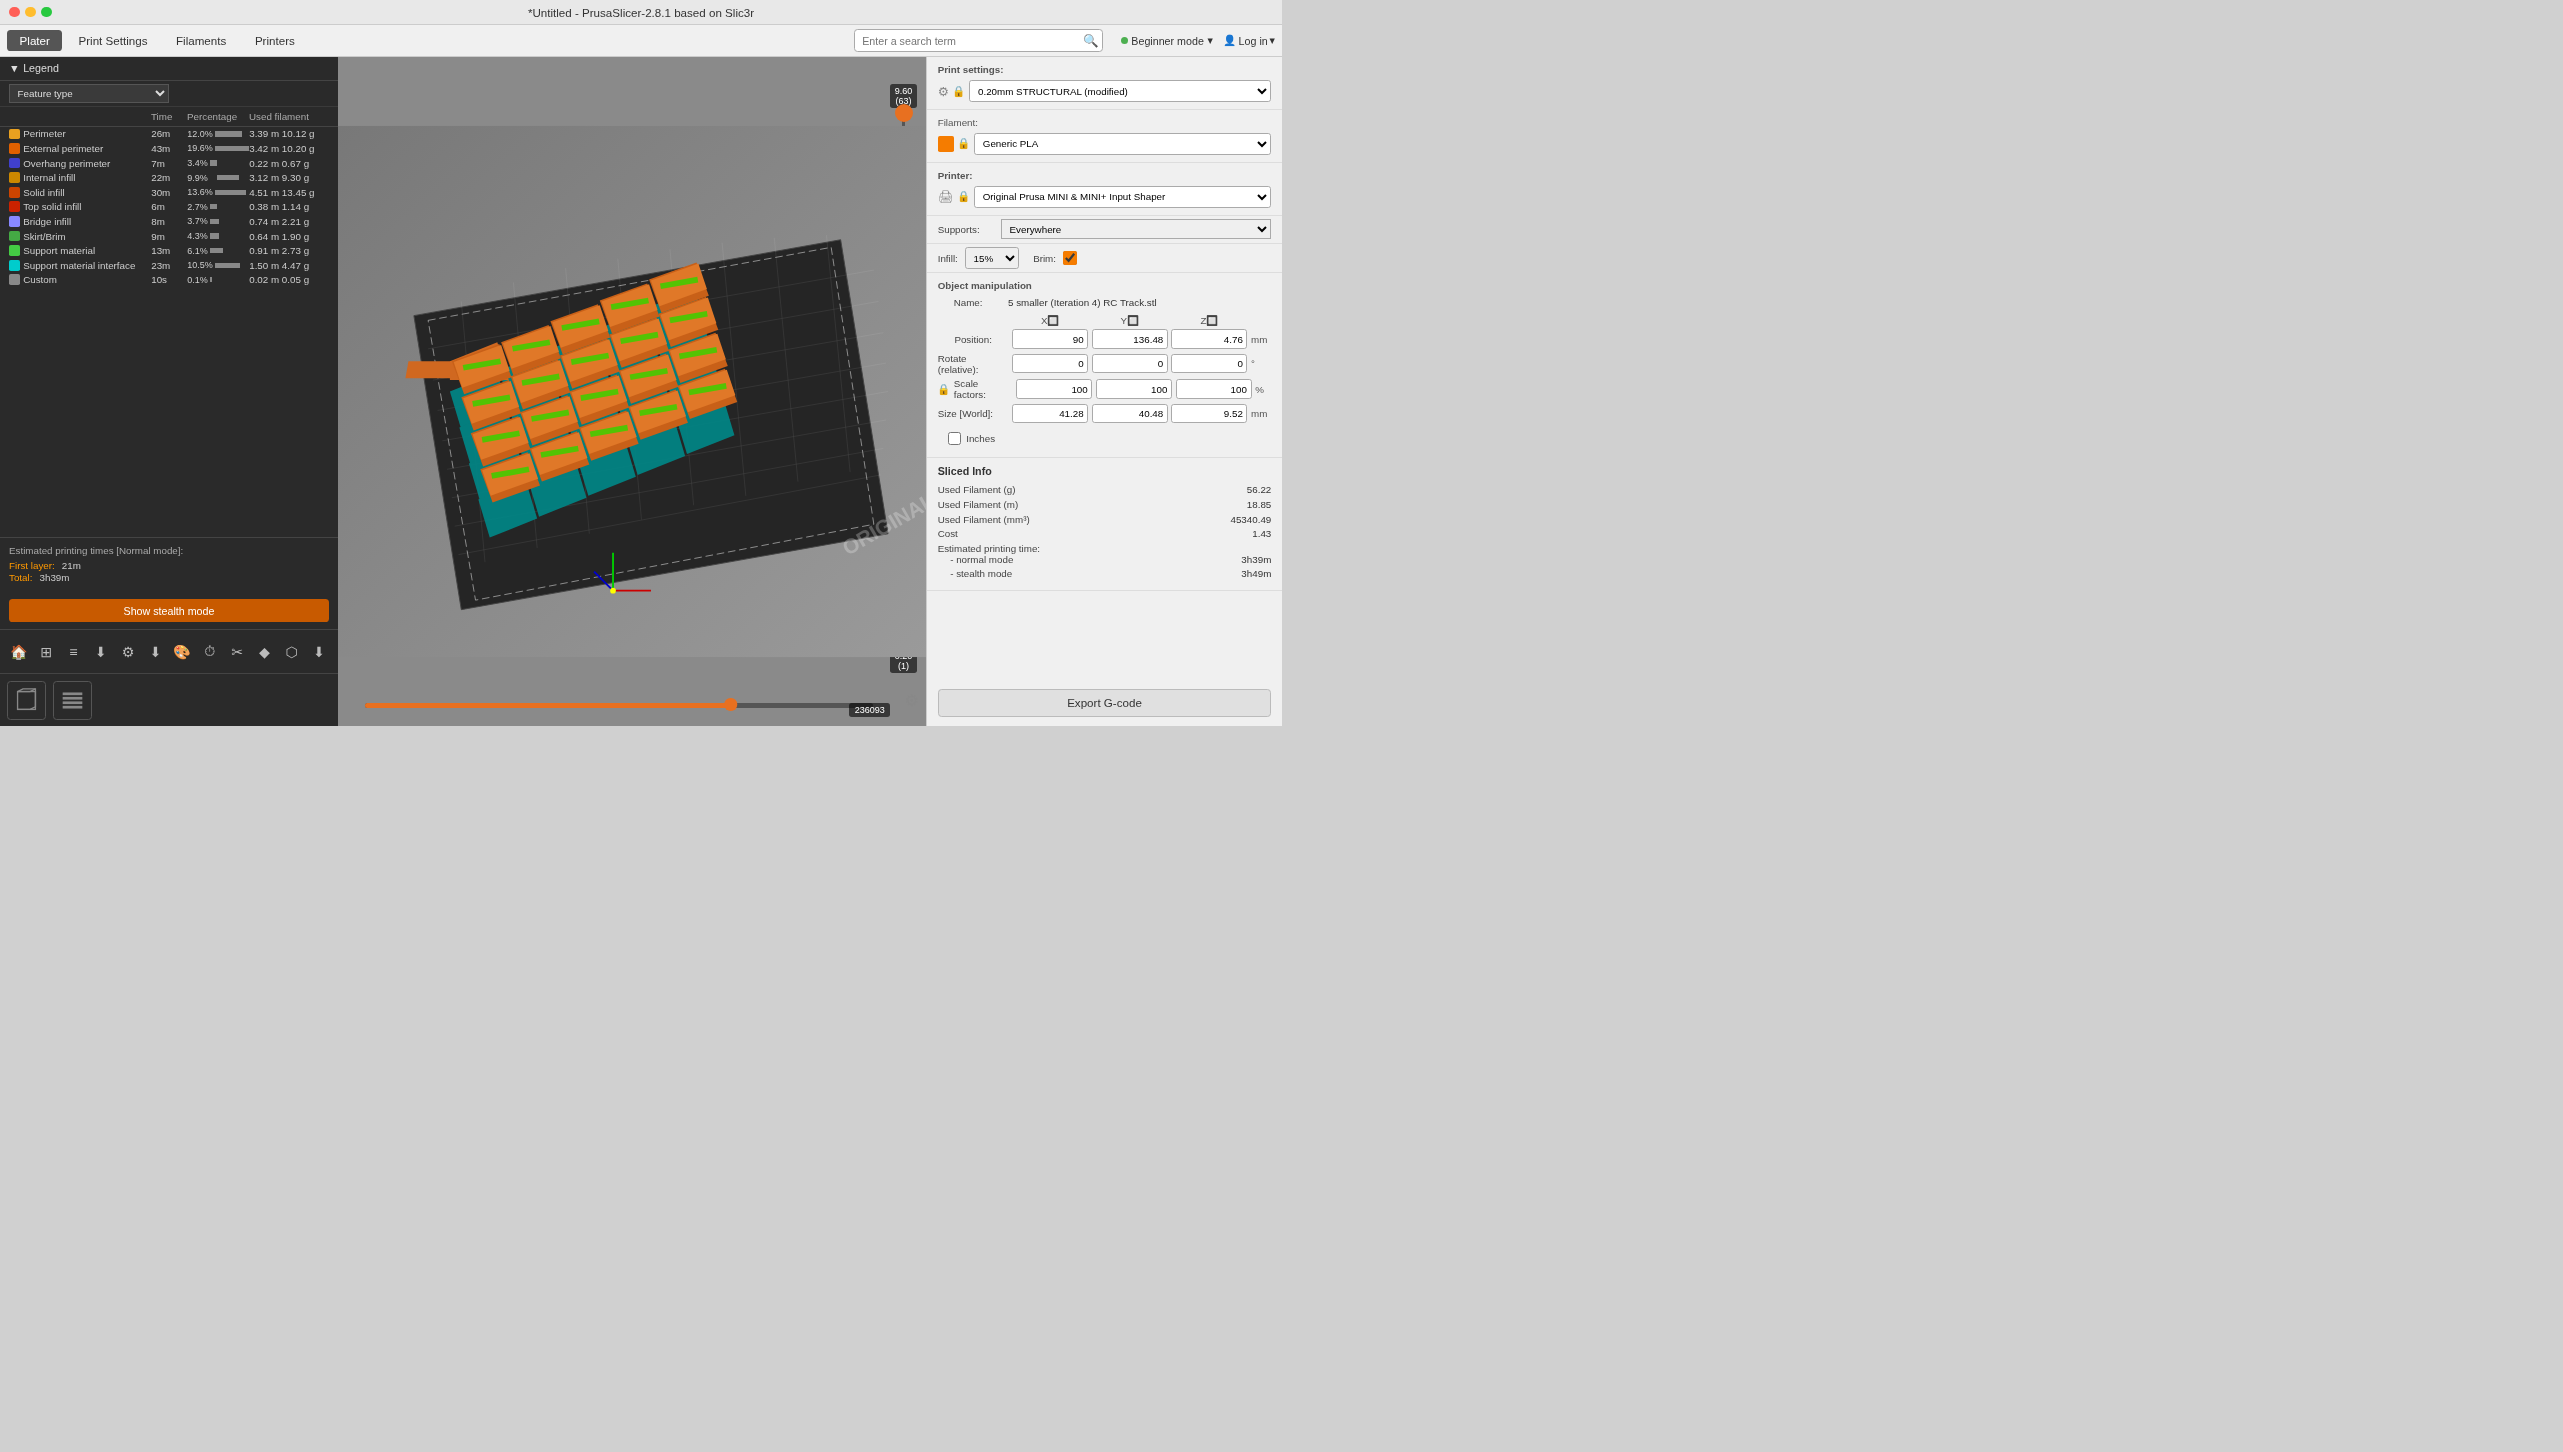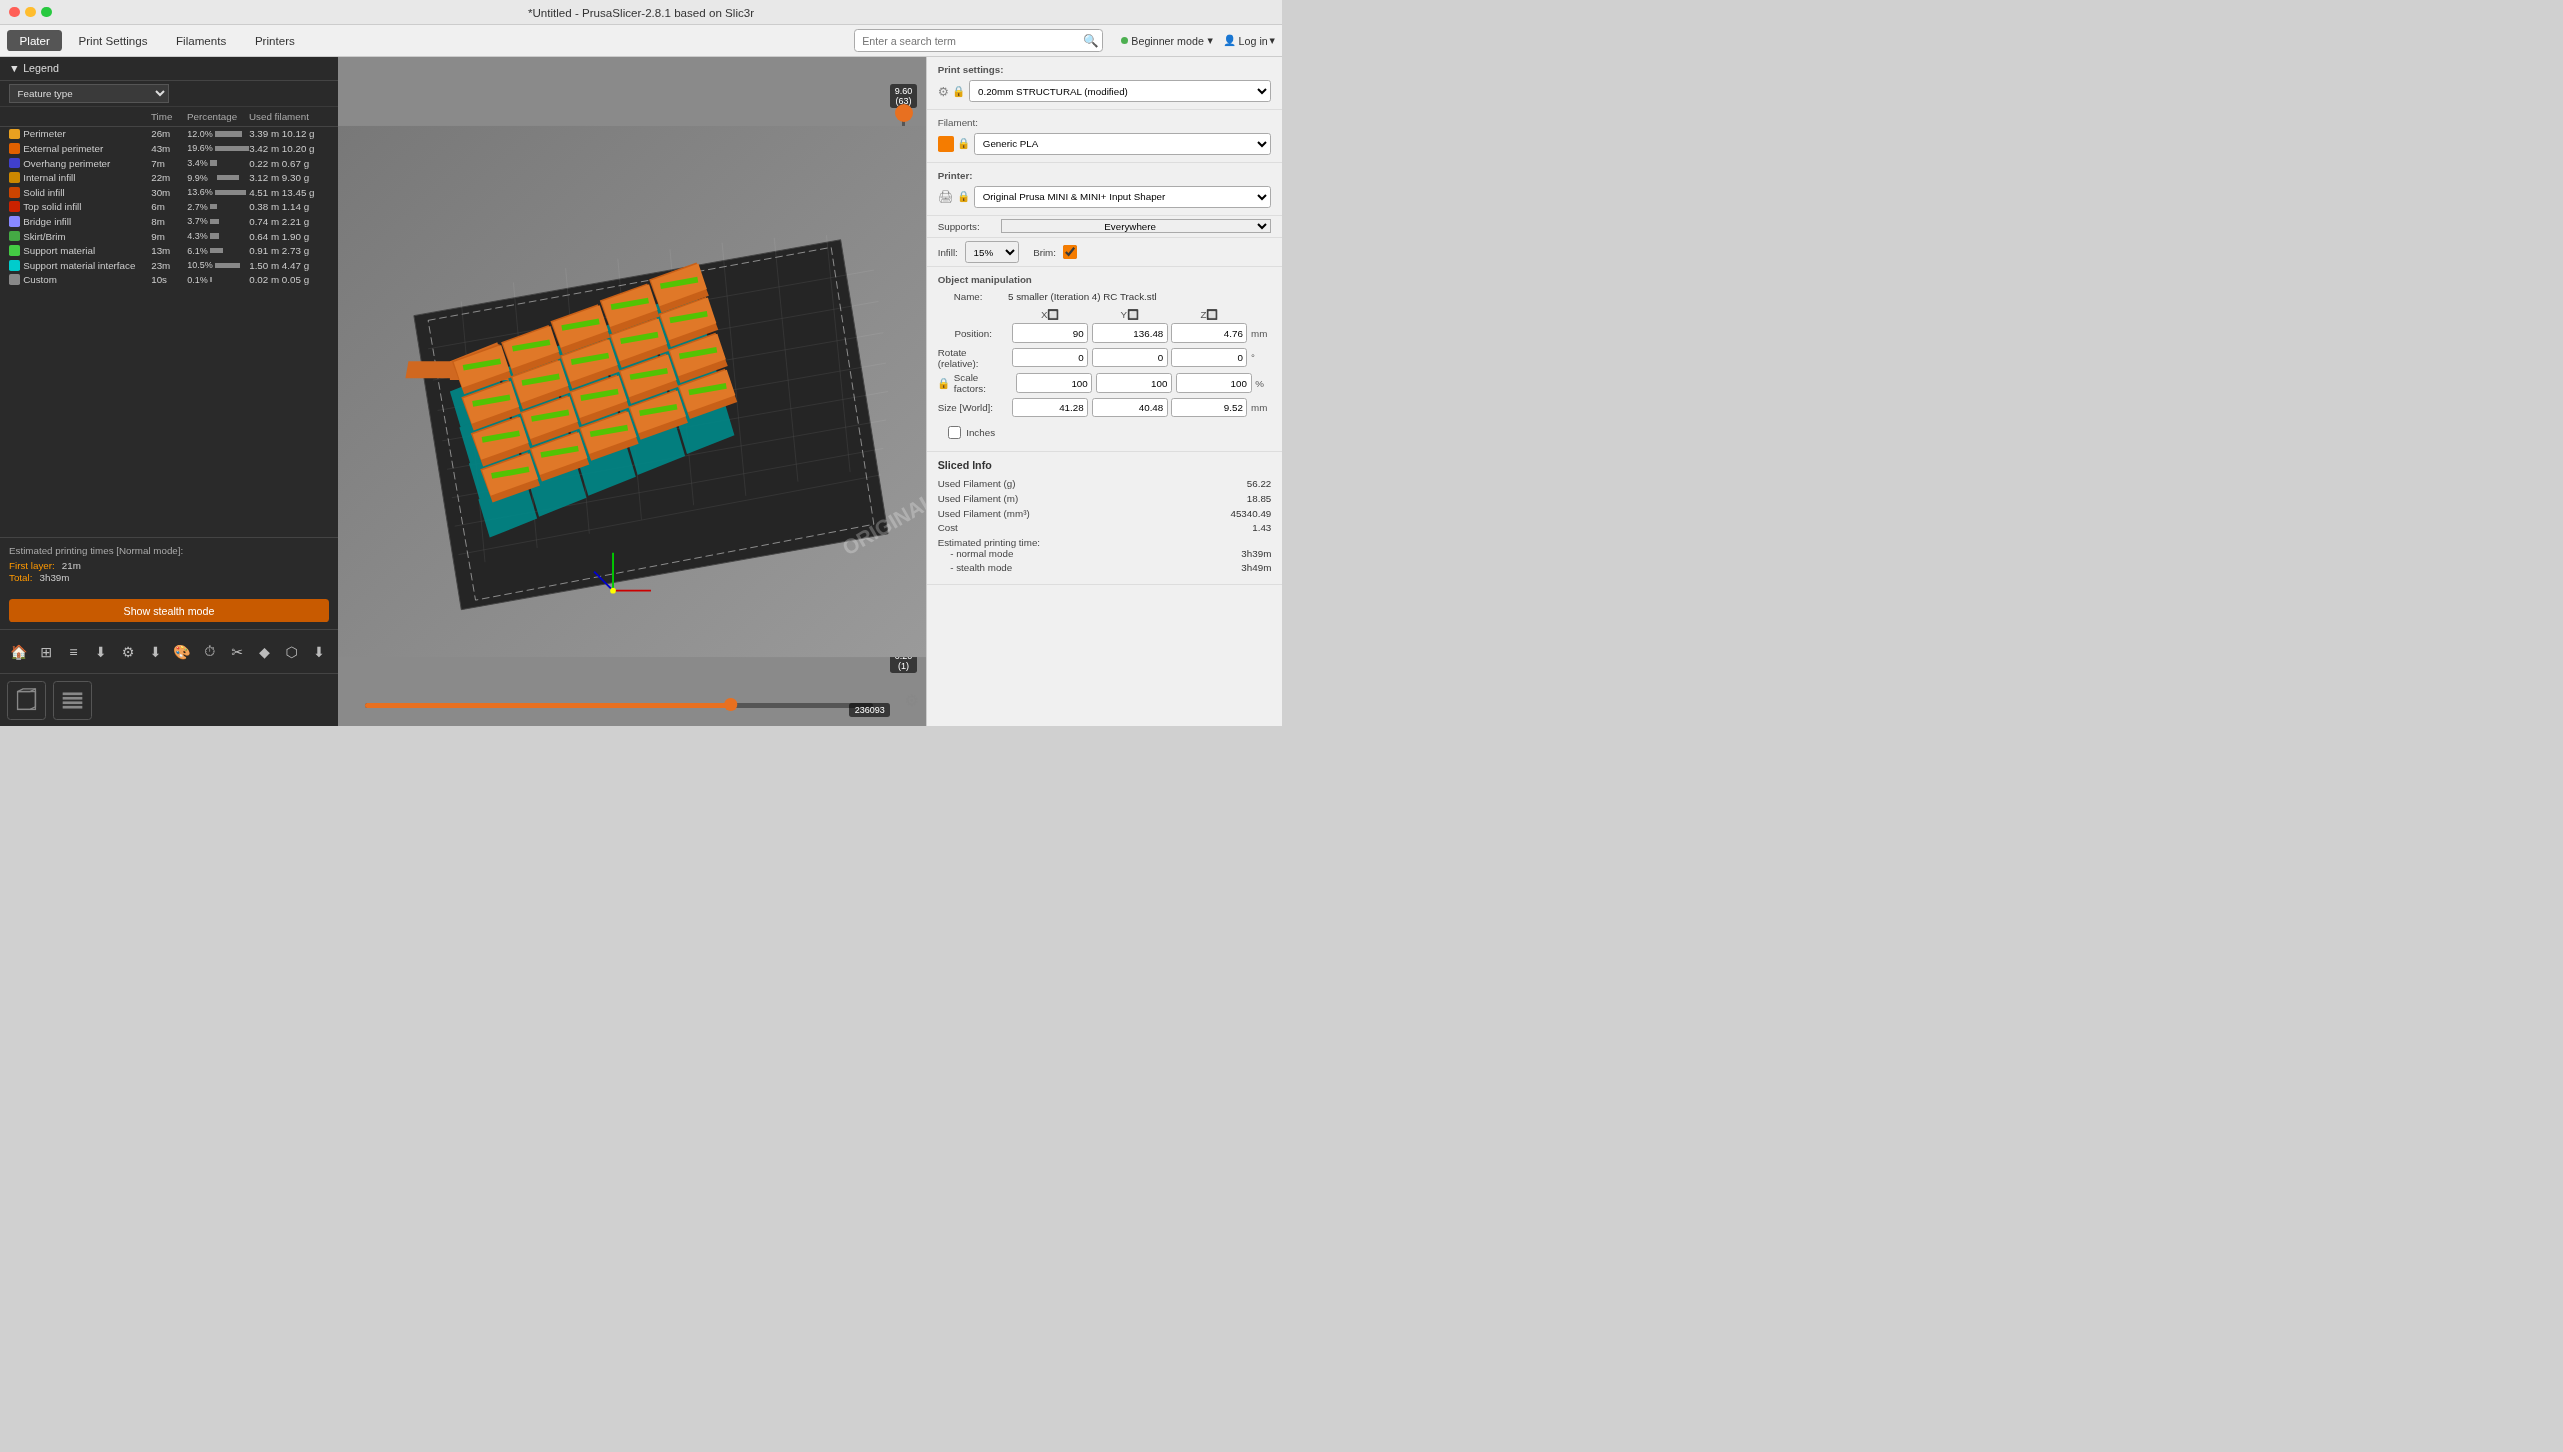--- a/index.html
+++ b/index.html
@@ -92,21 +92,21 @@
     
     .infill-brim-row { display: flex; align-items: center; gap: 7.1px; padding: 3.6px 10.7px; border-bottom: 0.9px solid #ddd; }
     .infill-label { font-size: 9.8px; color: #444; }
     .infill-select { height: 21.4px; border: 0.9px solid #aaa; border-radius: 2.7px; padding: 0 3.6px; font-size: 9.8px; width: 54px; }
     .brim-label { font-size: 9.8px; color: #444; margin-left: 7.1px; }
     .brim-checkbox { width: 14.2px; height: 14.2px; accent-color: #f57c00; }
 
     
     .supports-row { display: flex; align-items: center; gap: 5.3px; padding: 3.6px 10.7px; border-bottom: 0.9px solid #ddd; }
     .supports-label { font-size: 9.8px; color: #444; width: 58px; flex-shrink: 0; }
-    .supports-select { flex: 1; height: 14px; border: 0.9px solid #aaa; border-radius: 0; padding: 0 3.6px; font-size: 9.8px; text-align: center; }
+    .supports-select { flex: 1; height: 20px; border: 0.9px solid #aaa; border-radius: 0; padding: 0 3.6px; font-size: 9.8px; }
   </style>
 </head>
 <body>
 
 <div class="title-bar">
   <div class="window-controls">
     <button class="wc-btn wc-close"></button>
     <button class="wc-btn wc-min"></button>
     <button class="wc-btn wc-max"></button>
   </div>
@@ -652,16 +652,19 @@
             <span class="info-value">3h39m</span>
           </div>
           <div class="info-row">
             <span class="info-label">- stealth mode</span>
             <span class="info-value">3h49m</span>
           </div>
         </div>
       </div>
     </div>
 
+    <div class="export-section">
+      <button class="export-btn">Export G-code</button>
+    </div>
 
   </div>
 </div>
 
 
 </body></html>

